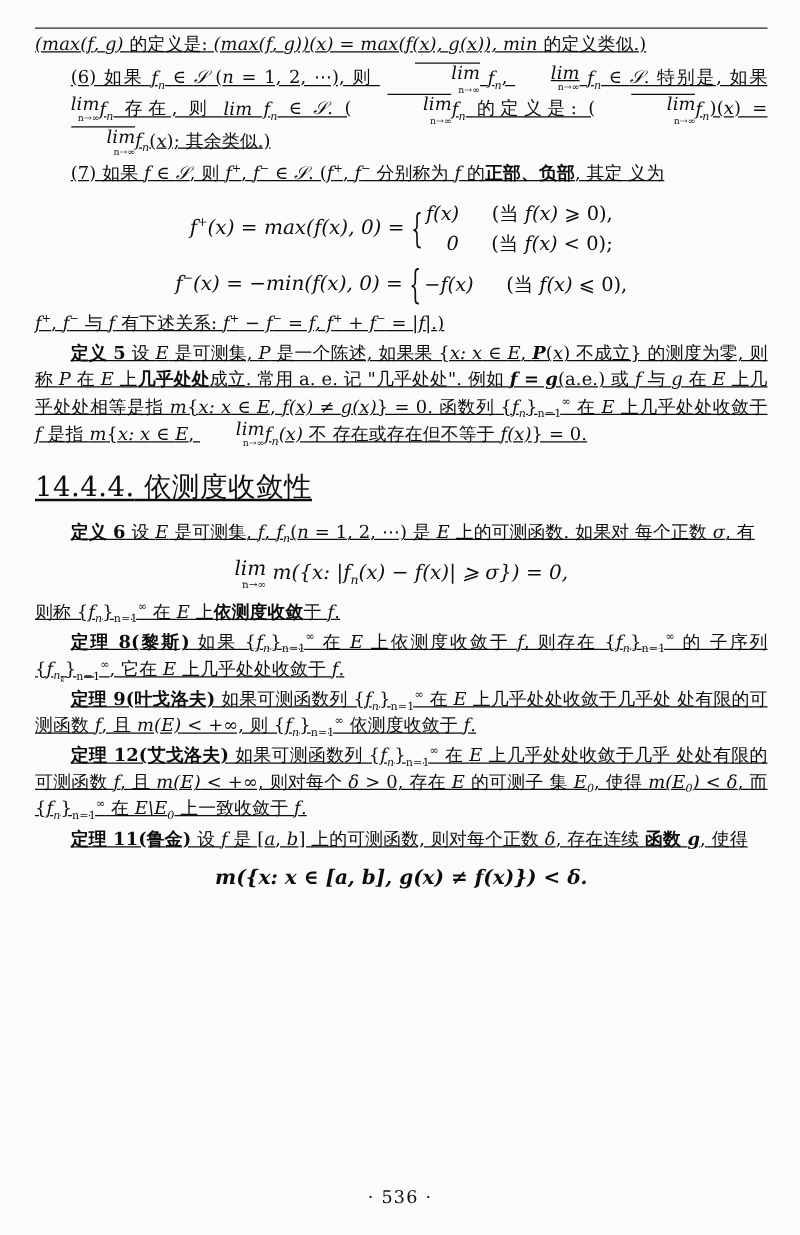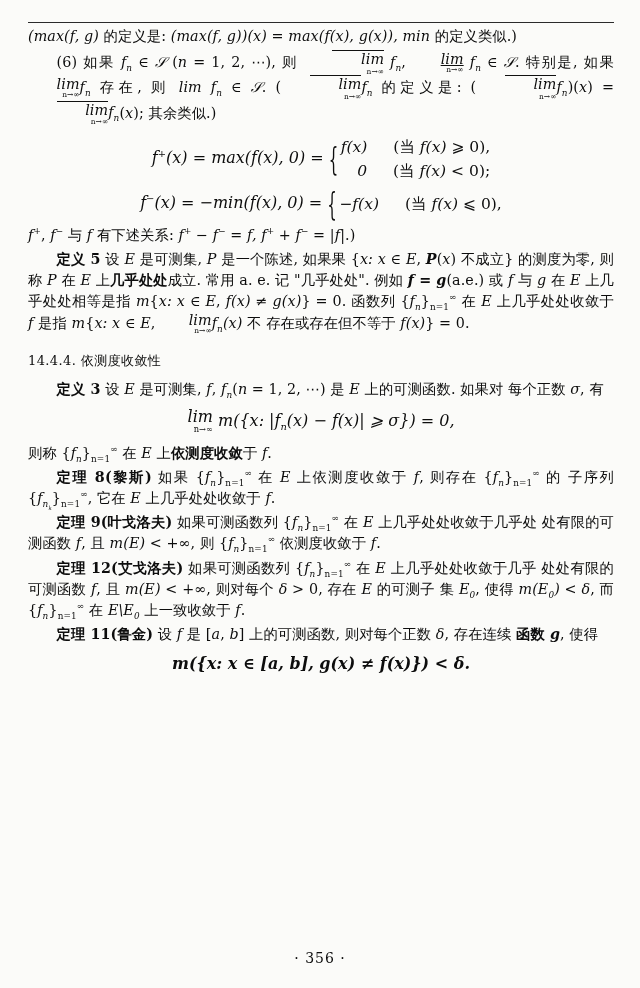--- a/index.html
+++ b/index.html
@@ -36,31 +36,32 @@
     width: 586px;
     border-top: 1px solid #2b2b2b;
   }
   p {
     margin: 0 0 3px 0;
     font-size: 14.3px;
     line-height: 1.48;
     text-align: justify;
     text-justify: inter-character;
     letter-spacing: 0.1px;
+    text-decoration: underline;
   }
   .indent { text-indent: 2em; }
   .noindent { text-indent: 0; }
   .b { font-weight: bold; }
   .math {
     font-family: "DejaVu Serif", serif;
     font-style: italic;
   }
   .up { font-style: normal; }
   .sec {
-    font-size: 13px;
+    font-size: 22px;
     margin: 16px 0 9px 0;
     text-indent: 0;
     letter-spacing: 0.4px;
   }
   .footer {
     position: absolute;
     left: 0;
     bottom: 22px;
     width: 640px;
     text-align: center;
@@ -134,20 +135,25 @@
       <span class="lim"><span class="math" style="text-decoration: underline;">lim</span><span class="lim-sub">n→∞</span></span>
       <span class="math">f<sub>n</sub></span> ∈ <span class="math">𝒮</span>. 特别是, 如果
       <span class="lim"><span class="math">lim</span><span class="lim-sub">n→∞</span></span><span class="math">f<sub>n</sub></span>
       存在, 则 <span class="math">lim f<sub>n</sub></span> ∈ <span class="math">𝒮</span>.
       (<span class="lim"><span class="ovl"><span class="math">lim</span></span><span class="lim-sub">n→∞</span></span><span class="math">f<sub>n</sub></span> 的定义是:
       (<span class="lim"><span class="ovl"><span class="math">lim</span></span><span class="lim-sub">n→∞</span></span><span class="math">f<sub>n</sub></span>)(<span class="math">x</span>) =
       <span class="lim"><span class="ovl"><span class="math">lim</span></span><span class="lim-sub">n→∞</span></span><span class="math">f<sub>n</sub></span>(<span class="math">x</span>);
       其余类似.)
     </p>
 
+    <p class="indent">
+      (7) 如果 <span class="math">f</span> ∈ <span class="math">𝒮</span>, 则 <span class="math">f<sup>+</sup></span>, <span class="math">f<sup>−</sup></span> ∈ <span class="math">𝒮</span>.
+      (<span class="math">f<sup>+</sup></span>, <span class="math">f<sup>−</sup></span> 分别称为 <span class="math">f</span> 的<span class="b">正部、负部</span>, 其定
+      义为
+    </p>
 
     <div class="eq">
       <span class="math">f<sup>+</sup>(x) = max(f(x), 0) =</span>
       <span class="cases">
         <span class="brace">{</span>
         <span class="row"><span class="math">f(x)</span><span class="cond">(当 <span class="math">f(x)</span> ⩾ 0),</span></span>
         <span class="row"><span class="math" style="padding-left:14px;">0</span><span class="cond">(当 <span class="math">f(x)</span> &lt; 0);</span></span>
       </span>
     </div>
 
@@ -175,21 +181,21 @@
     </p>
 
 
 
     <p class="sec">
       <span>14.4.4.</span>
       <span>依测度收敛性</span>
     </p>
 
     <p class="indent">
-      <span class="b">定义 3</span>
+      <span class="b">定义 6</span>
       设 <span class="math">E</span> 是可测集, <span class="math">f</span>, <span class="math">f<sub>n</sub></span>(<span class="math">n</span> = 1, 2, ⋯) 是 <span class="math">E</span> 上的可测函数. 如果对
       每个正数 <span class="math">σ</span>, 有
     </p>
 
     <div class="eq">
       <span class="lim"><span class="math">lim</span><span class="lim-sub">n→∞</span></span>
       <span class="math">m({x: |f<sub>n</sub>(x) − f(x)| ⩾ σ}) = 0,</span>
     </div>
 
     <p class="noindent">
@@ -220,14 +226,14 @@
       设 <span class="math">f</span> 是 [<span class="math">a</span>, <span class="math">b</span>] 上的可测函数, 则对每个正数 <span class="math">δ</span>, 存在连续
       <span class="b">函数 <span class="math">g</span></span>, 使得
     </p>
 
     <div class="eq">
       <span class="b math">m({x: x ∈ [a, b], g(x) ≠ f(x)}) &lt; δ.</span>
     </div>
 
   </div>
 
-  <div class="footer">· 356 ·</div>
+  <div class="footer">· 536 ·</div>
 </div>
 
 </body></html>

